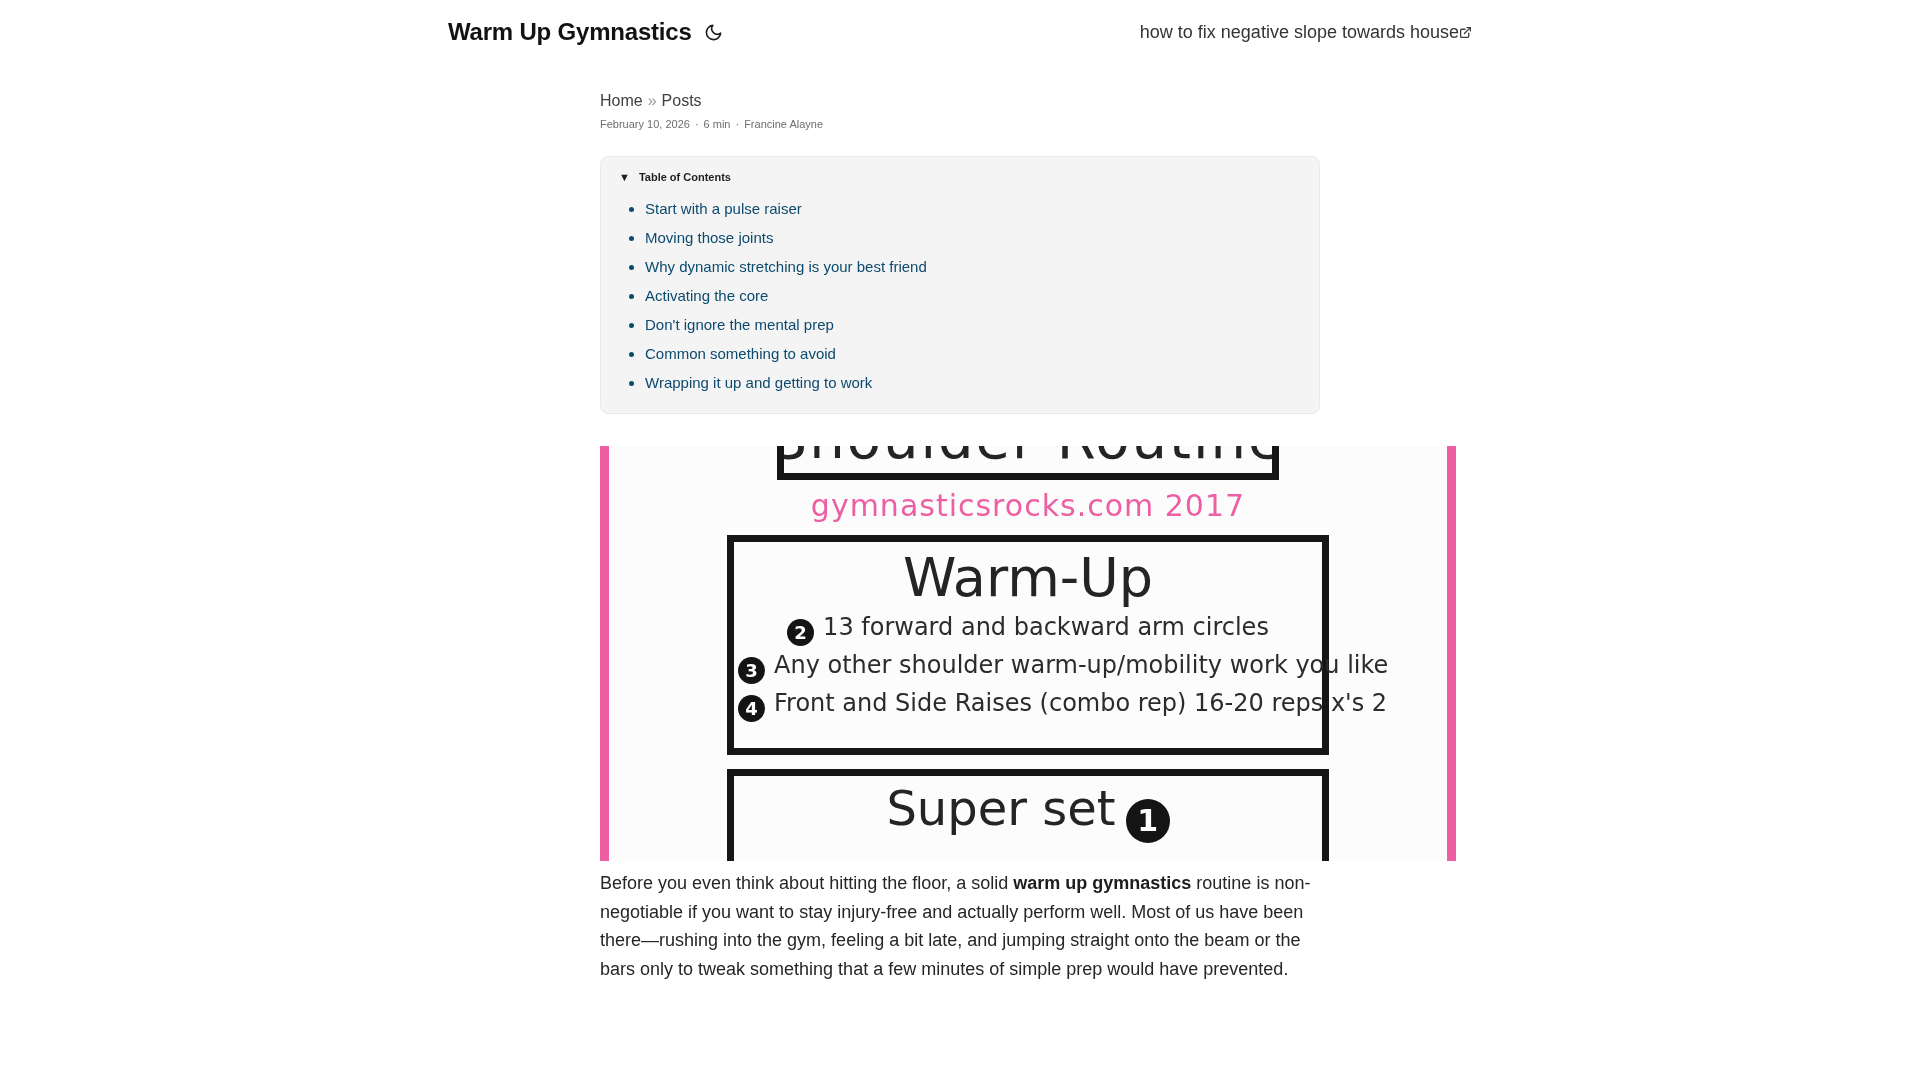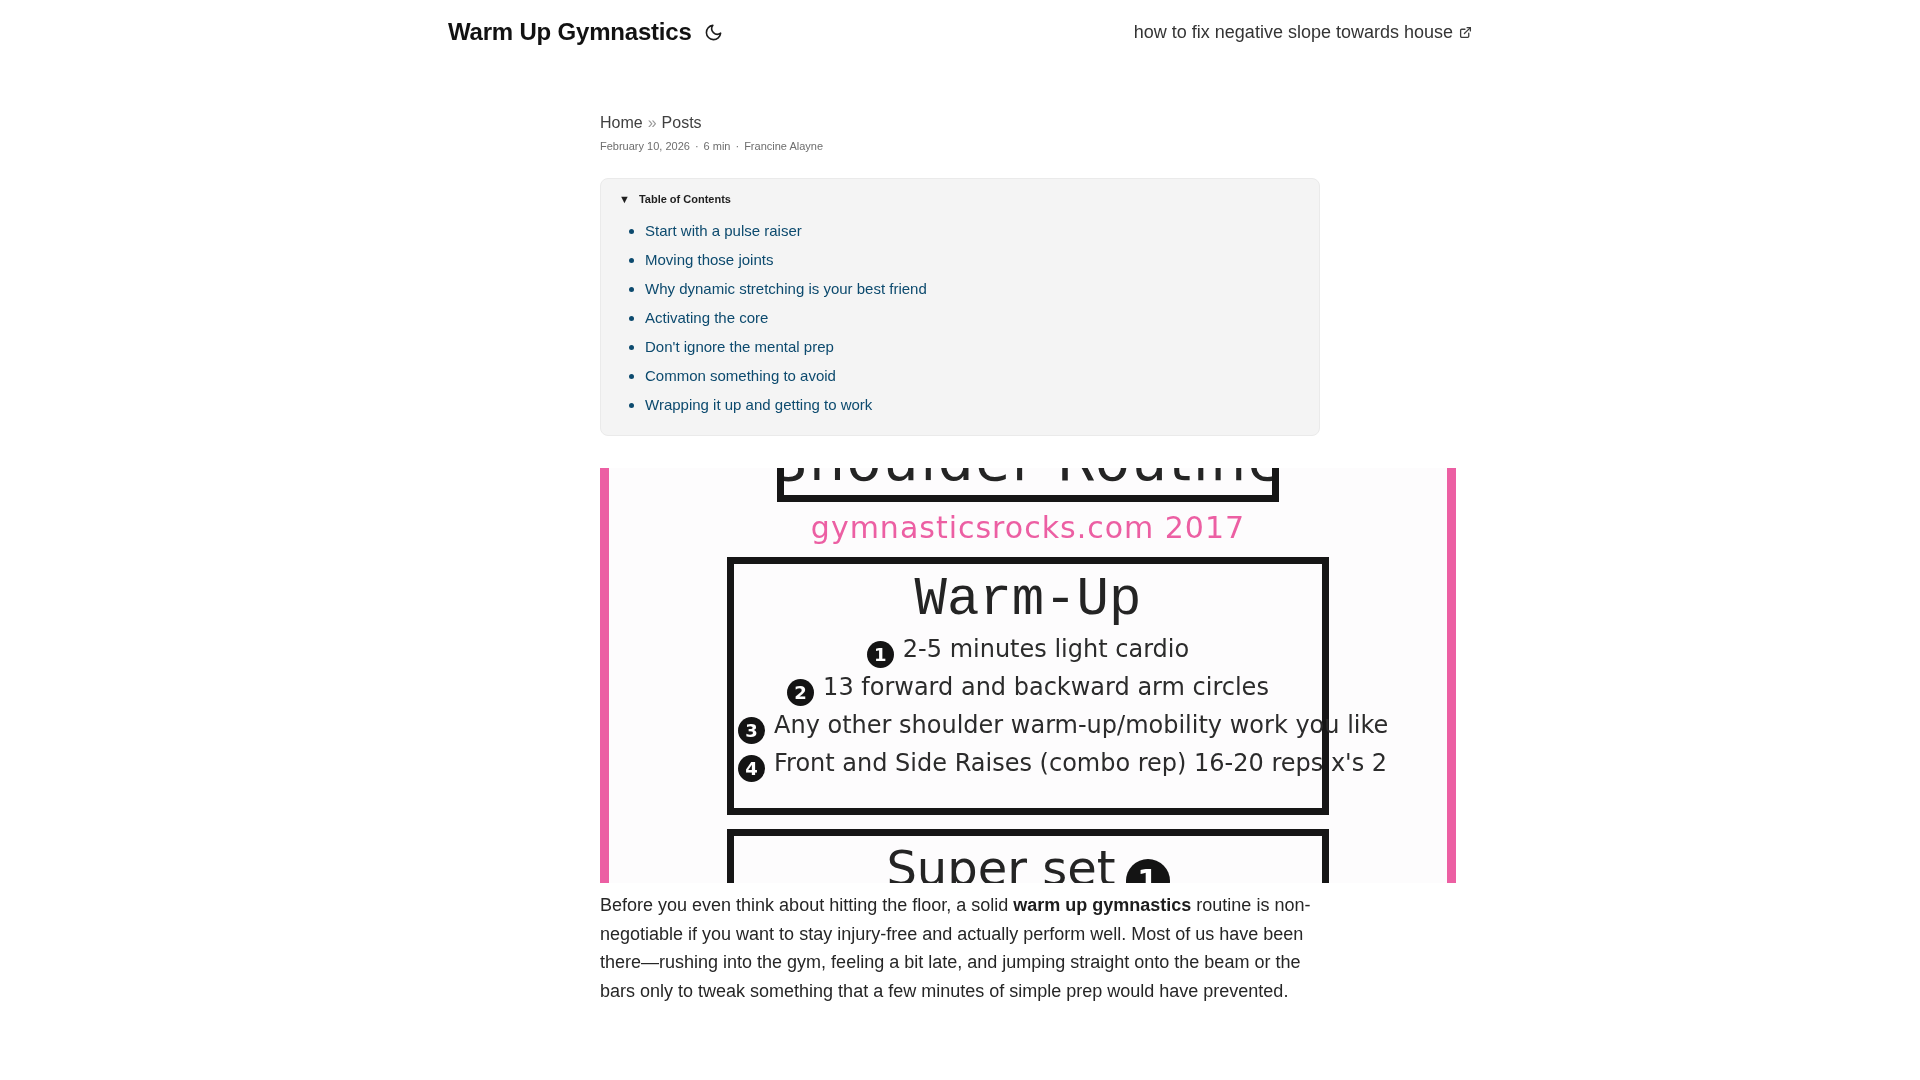--- a/index.html
+++ b/index.html
@@ -15,27 +15,27 @@
   
   .nav {
     max-width: 1056px; height: 64px; margin: 0 auto;
     display: flex; align-items: center; justify-content: space-between;
     padding: 0 16px;
   }
   .logo { display: flex; align-items: center; gap: 10px; }
   .site-title { font-size: 24px; font-weight: 700; color: #121212; letter-spacing: -0.2px; }
   .theme-toggle { background: none; border: none; padding: 2px; cursor: pointer; display: flex; align-items: center; color: #1b1b1b; }
   .menu { display: flex; align-items: center; }
-  .menu-link { display: flex; align-items: center; gap: 6px; font-size: 18px; color: #343434; }
+  .menu-link { display: flex; align-items: center; font-size: 18px; color: #343434; }
   .ext-icon { color: #3c3c3c; }
 
   
   .main { width: 720px; margin: 0 auto; }
 
-  .breadcrumb { margin-top: 50px; font-size: 16px; color: #404040; }
+  .breadcrumb { margin-top: 28px; font-size: 16px; color: #404040; }
   .breadcrumb .sep { color: #9a9a9a; margin: 0 5px; }
 
   .post-title {
     margin: 12px 0 0 0;
     font-size: 40px; line-height: 47px; font-weight: 700;
     color: #181818; letter-spacing: -0.3px;
   }
   .post-meta { margin-top: 8px; font-size: 11px; color: #6e6e6e; }
   .post-meta .dot { margin: 0 5px; }
 
@@ -67,21 +67,21 @@
   }
   .ig-top-box {
     width: 502px; height: 110px; margin: -76px auto 0 auto;
     border: 7px solid #161616;
     display: flex; align-items: flex-end; justify-content: center;
     overflow: hidden;
   }
   .ig-top-title { font-size: 56px; letter-spacing: 2px; white-space: nowrap; padding-bottom: 2px; color: #242424; }
   .ig-credit { margin-top: 8px; text-align: center; font-size: 30px; color: #ec5fa3; letter-spacing: 1px; }
   .ig-warm-box { width: 602px; margin: 12px auto 0 auto; border: 7px solid #161616; padding: 6px 4px 26px 4px; }
-  .ig-warm-title { text-align: center; font-size: 54px; line-height: 60px; color: #242424; font-family: Liberation Mono, monospace; }
+  .ig-warm-title { text-align: center; font-size: 54px; line-height: 60px; color: #242424; }
   .ig-step { text-align: center; font-size: 24px; line-height: 38px; white-space: nowrap; color: #2b2b2b; }
   .num-circle {
     display: inline-block; width: 27px; height: 27px; border-radius: 50%;
     background: #141414; color: #ffffff; text-align: center;
     font-size: 18px; line-height: 27px; font-weight: 700;
     margin-right: 9px; vertical-align: -4px;
   }
   .ig-bottom-box { width: 602px; margin: 14px auto 0 auto; border: 7px solid #161616; padding: 4px 4px 40px 4px; }
   .ig-bottom-title { text-align: center; font-size: 48px; line-height: 56px; color: #242424; white-space: nowrap; }
   .num-circle-lg {
@@ -151,23 +151,20 @@
   </details>
 
   <figure class="figure" style="margin-left:auto;margin-right:auto;">
     <div class="ig-top-box">
       <div class="ig-top-title">Shoulder Routine</div>
     </div>
     <div class="ig-credit">gymnasticsrocks.com 2017</div>
     <div class="ig-warm-box">
       <div class="ig-warm-title">Warm-Up</div>
       <div class="ig-step">
-        <span class="num-circle">1</span><span>2-5 minutes light cardio</span>
-      </div>
-      <div class="ig-step">
         <span class="num-circle">2</span><span>13 forward and backward arm circles</span>
       </div>
       <div class="ig-step">
         <span class="num-circle">3</span><span>Any other shoulder warm-up/mobility work you like</span>
       </div>
       <div class="ig-step">
         <span class="num-circle">4</span><span>Front and Side Raises (combo rep) 16-20 reps x's 2</span>
       </div>
     </div>
     <div class="ig-bottom-box">

